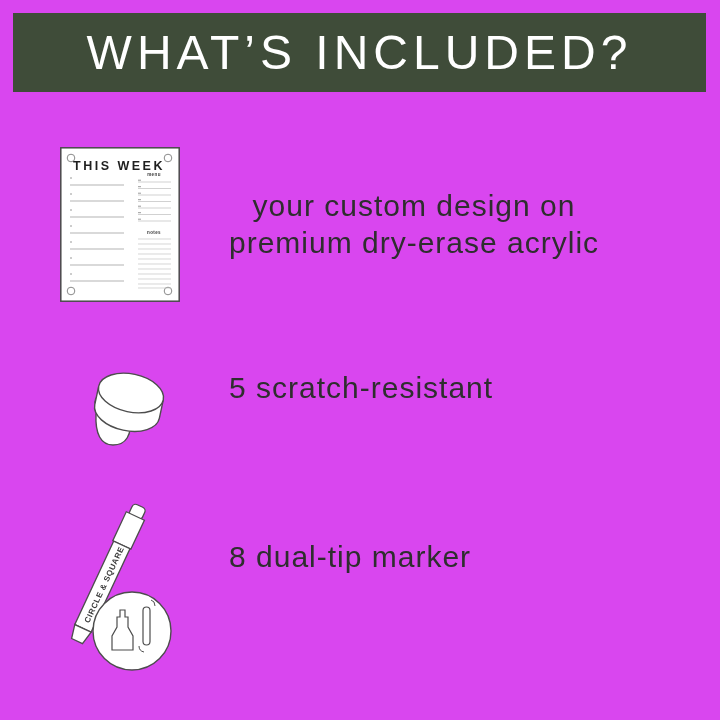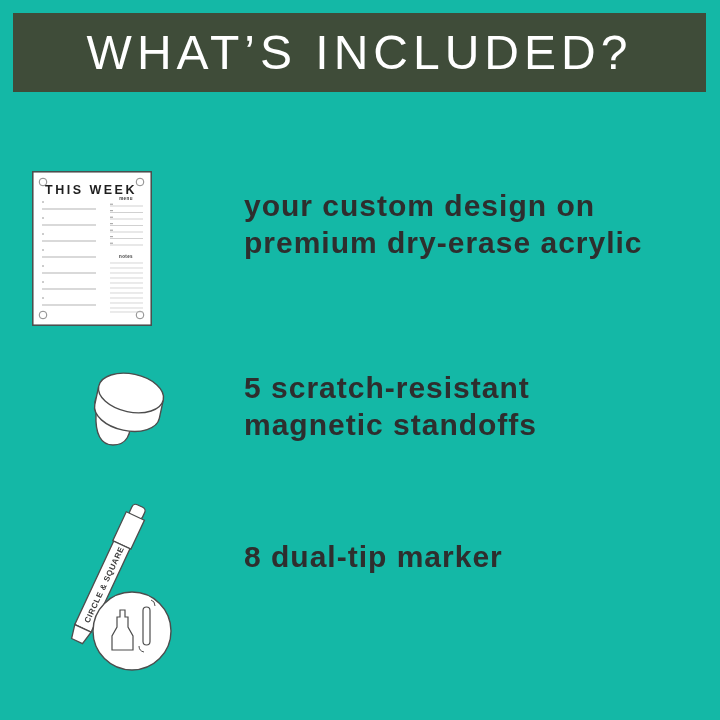--- a/index.html
+++ b/index.html
@@ -1,59 +1,60 @@
 <!DOCTYPE html>
 <html><head>
 <meta charset="utf-8">
 <style>
   html,body{margin:0;padding:0;background:#ffffff;}
   #canvas{
     position:relative;
     width:720px;height:720px;
-    background:#14b8a6;
+    background:#d946ef;
     font-family:"Liberation Sans", sans-serif;
     overflow:hidden;
   }
   .banner{
     position:absolute;left:13px;top:13px;width:693px;height:79px;
     background:#3f4c39;
     display:flex;align-items:center;justify-content:center;
   }
   .banner-title{
     color:#ffffff;
     font-size:48px;
     font-weight:300;
     letter-spacing:5px;
     white-space:nowrap;
   }
   .item-text{
-    position:absolute;left:244px;
+    position:absolute;left:229px;
     color:#2e2e2e;
     font-size:30px;
-    font-weight:700;
+    font-weight:400;
     letter-spacing:1px;
     line-height:37px;
     white-space:nowrap;
+    text-align:center;
   }
   .icon-wrap{position:absolute;}
   svg text{font-family:"Liberation Sans", sans-serif;}
   .board-title{font-size:12.5px;font-weight:bold;letter-spacing:2.5px;fill:#1f1f1f;}
   .board-sublabel{font-size:4.5px;font-weight:bold;letter-spacing:0.4px;fill:#3a3a3a;}
   .marker-brand{font-size:8px;letter-spacing:0.6px;fill:#3a3a3a;font-weight:bold;}
 </style>
 </head>
 <body>
 
 <div id="canvas">
 
   <div class="banner">
     <div class="banner-title">WHAT’S INCLUDED?</div>
   </div>
 
-  <div class="icon-wrap" style="left:32px;top:147px;margin-top:24px;">
+  <div class="icon-wrap" style="left:60px;top:147px;">
     <svg width="120" height="155" viewBox="0 0 120 155">
       <rect x="0.8" y="0.8" width="118.4" height="153.4" fill="#ffffff" stroke="#4a4a4a" stroke-width="1.5"></rect>
 
       <circle cx="11" cy="11" r="3.8" fill="none" stroke="#8a8a8a" stroke-width="1"></circle>
       <circle cx="108" cy="11" r="3.8" fill="none" stroke="#8a8a8a" stroke-width="1"></circle>
       <circle cx="11" cy="144" r="3.8" fill="none" stroke="#8a8a8a" stroke-width="1"></circle>
       <circle cx="108" cy="144" r="3.8" fill="none" stroke="#8a8a8a" stroke-width="1"></circle>
 
       <text x="59" y="23" text-anchor="middle" class="board-title">THIS WEEK</text>
 
@@ -130,21 +131,20 @@
       <path d="M 51 46 C 50 66 56 77 68 77 C 81 77 87 68 86 46" fill="#ffffff" stroke="#4d4d4d" stroke-width="1.4"></path>
 
       <g transform="rotate(12 86 25)" stroke="#4d4d4d" stroke-width="1.4">
         <path d="M 53 25 L 53 44 A 33 19 0 0 0 119 44 L 119 25" fill="#ffffff"></path>
         <ellipse cx="86" cy="25" rx="33" ry="19" fill="#ffffff"></ellipse>
       </g>
     </svg>
   </div>
   <div class="item-text" style="top:369px;">
     <div>5 scratch-resistant</div>
-    <div>magnetic standoffs</div>
   </div>
 
   <div class="icon-wrap" style="left:50px;top:500px;">
     <svg width="150" height="175" viewBox="0 0 150 175">
 
       <g transform="translate(90,6) rotate(25)" stroke="#4d4d4d" stroke-width="1.3">
         <rect x="-7" y="0" width="14" height="13" rx="4" fill="#ffffff"></rect>
         <rect x="-10" y="11" width="20" height="32" fill="#ffffff"></rect>
         <rect x="-9" y="43" width="18" height="92" fill="#ffffff"></rect>
         <path d="M -9 135 L -6 149 L 6 149 L 9 135 Z" fill="#ffffff"></path>

